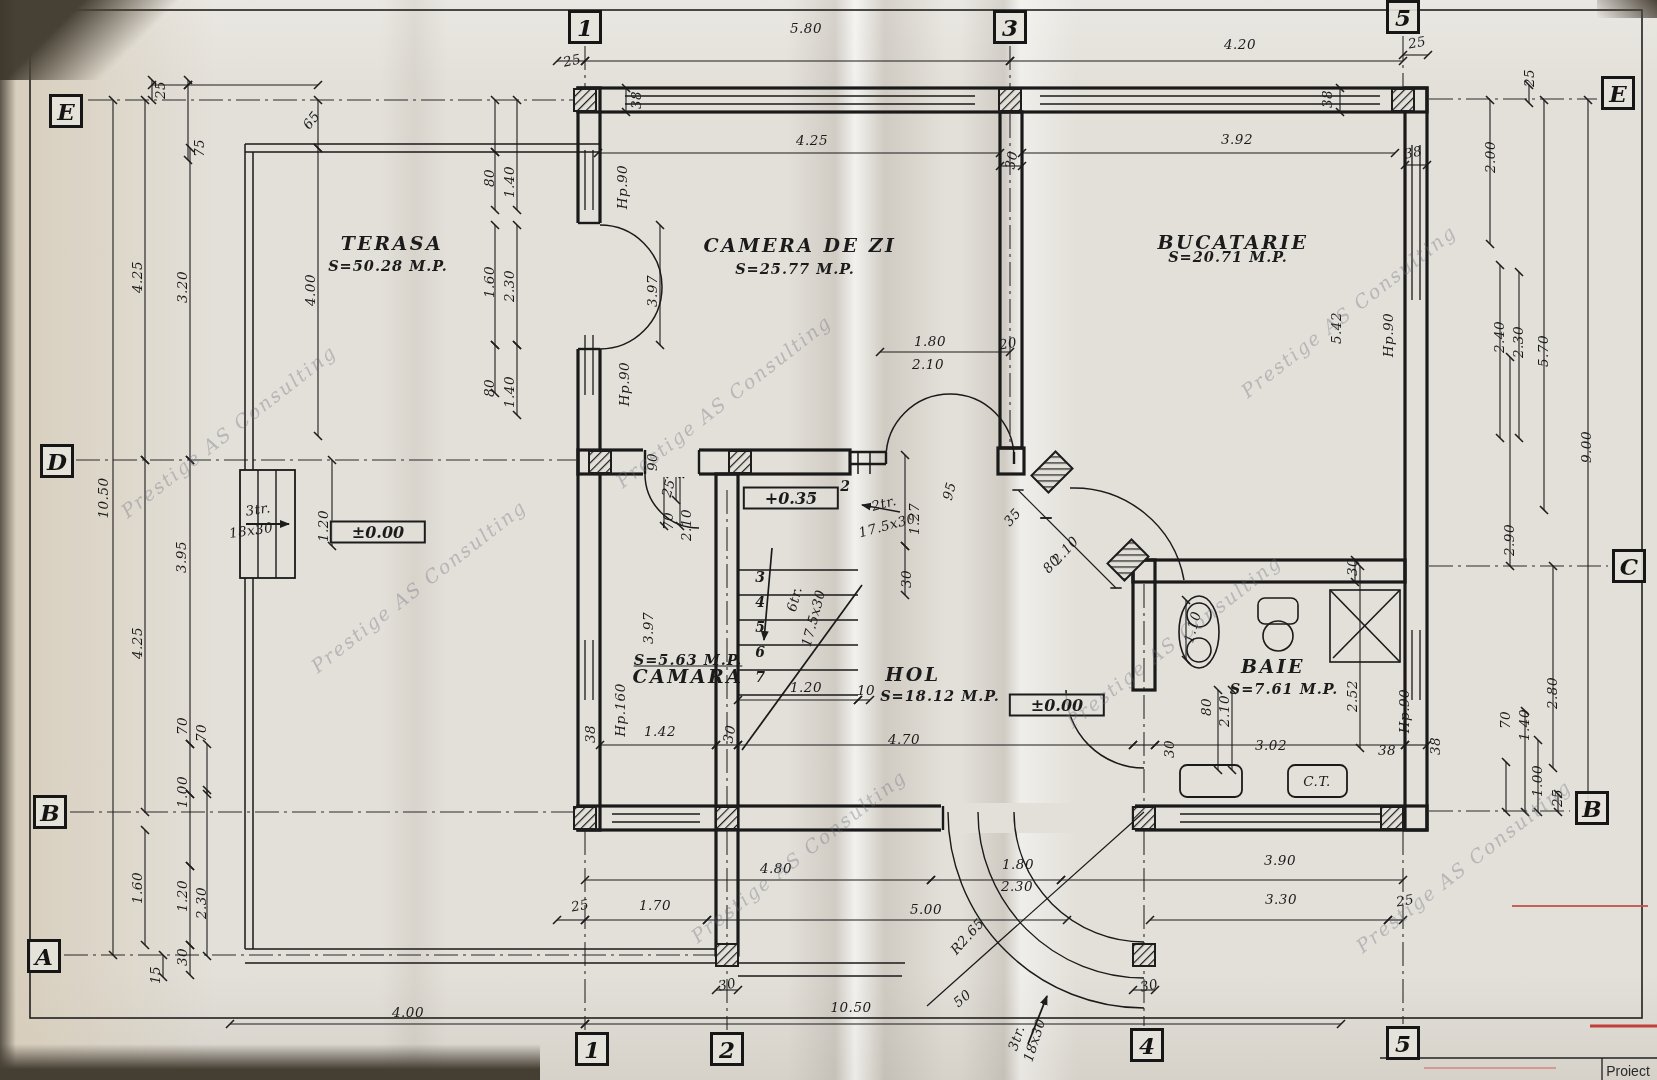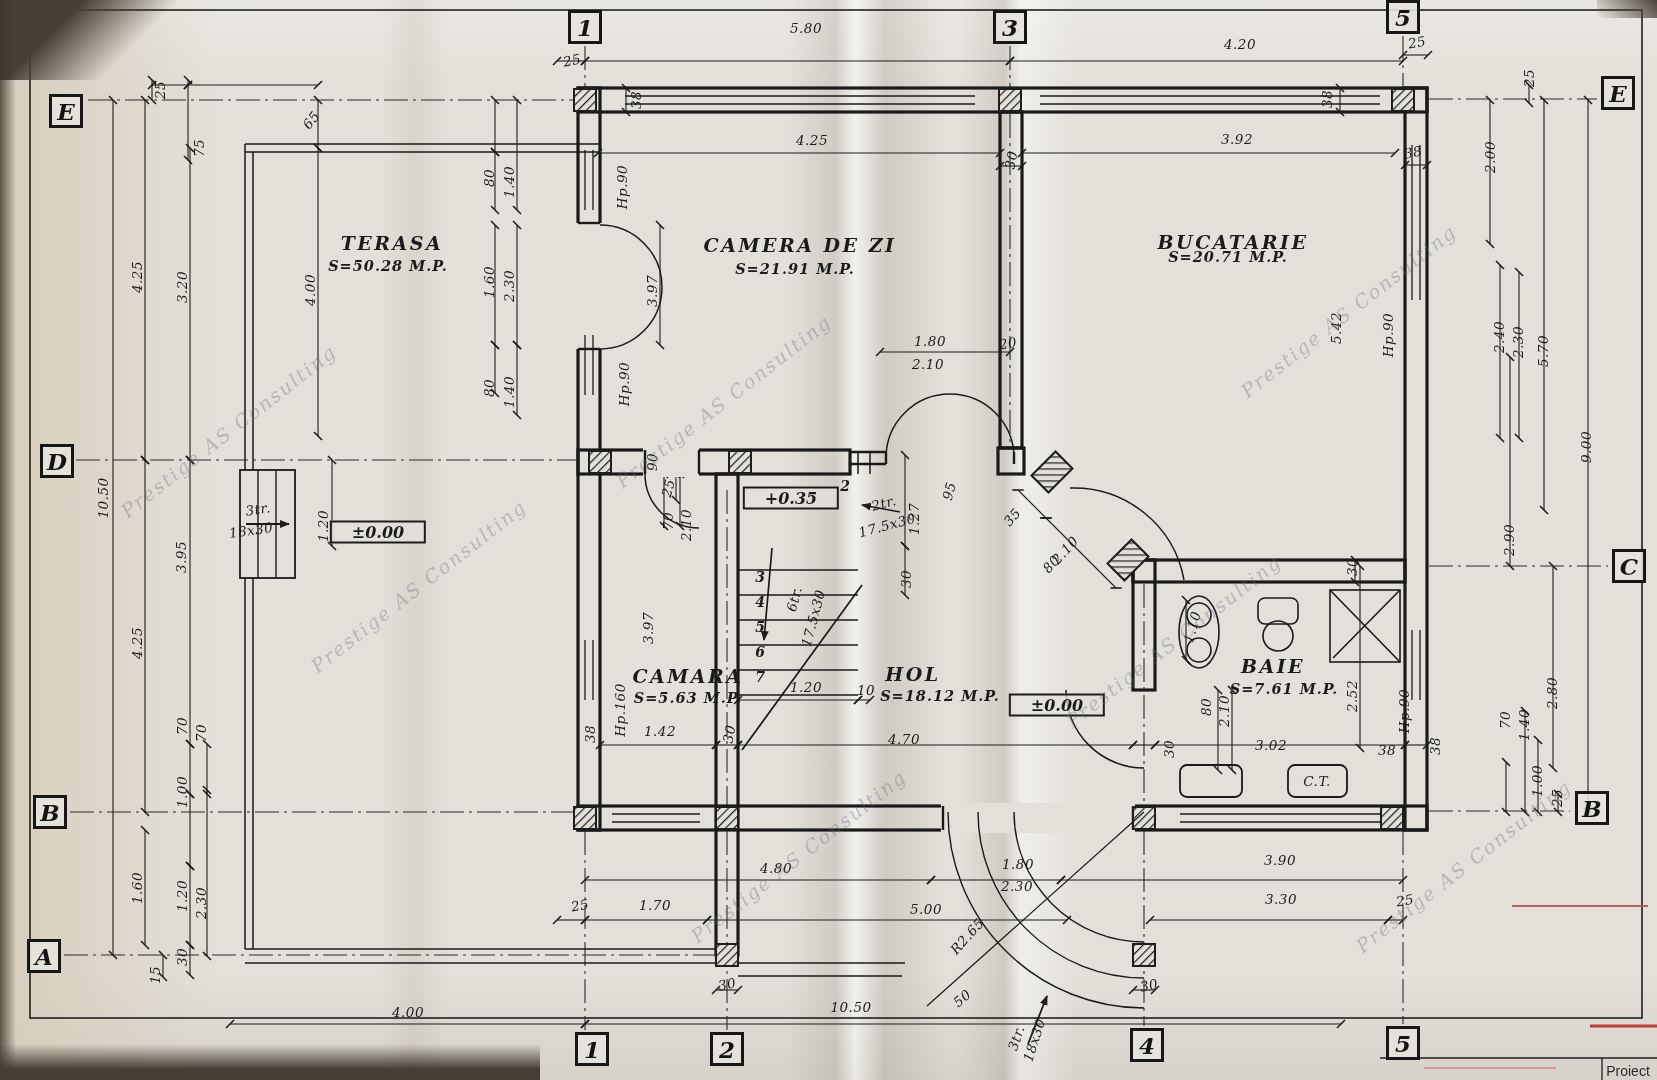--- a/index.html
+++ b/index.html
@@ -427,25 +427,25 @@
       <span class="lbl step" style="left: 760px; top: 602px; --r: 0deg;">4</span>
       <span class="lbl step" style="left: 760px; top: 627px; --r: 0deg;">5</span>
       <span class="lbl step" style="left: 760px; top: 652px; --r: 0deg;">6</span>
       <span class="lbl step" style="left: 760px; top: 677px; --r: 0deg;">7</span>
       <span class="lbl lvl" style="left: 378px; top: 532px; --r: 0deg;">±0.00</span>
       <span class="lbl lvl" style="left: 791px; top: 498px; --r: 0deg;">+0.35</span>
       <span class="lbl lvl" style="left: 1057px; top: 705px; --r: 0deg;">±0.00</span>
       <span class="lbl room" style="left: 392px; top: 243px; --r: 0deg;">TERASA</span>
       <span class="lbl area" style="left: 388px; top: 265px; --r: 0deg;">S=50.28 M.P.</span>
       <span class="lbl room" style="left: 800px; top: 245px; --r: 0deg;">CAMERA DE ZI</span>
-      <span class="lbl area" style="left: 795px; top: 268px; --r: 0deg;">S=21.91 M.P.</span>
+      <span class="lbl area" style="left: 795px; top: 268px; --r: 0deg;">S=25.77 M.P.</span>
       <span class="lbl room" style="left: 1233px; top: 242px; --r: 0deg;">BUCATARIE</span>
       <span class="lbl area" style="left: 1228px; top: 256px; --r: 0deg;">S=20.71 M.P.</span>
       <span class="lbl room" style="left: 688px; top: 676px; --r: 0deg;">CAMARA</span>
-      <span class="lbl area" style="left: 688px; top: 697px; --r: 0deg;">S=5.63 M.P.</span>
+      <span class="lbl area" style="left: 688px; top: 659px; text-decoration: underline; --r: 0deg;">S=5.63 M.P.</span>
       <span class="lbl room" style="left: 913px; top: 674px; --r: 0deg;">HOL</span>
       <span class="lbl area" style="left: 940px; top: 695px; --r: 0deg;">S=18.12 M.P.</span>
       <span class="lbl room" style="left: 1273px; top: 666px; --r: 0deg;">BAIE</span>
       <span class="lbl area" style="left: 1284px; top: 688px; text-align: right; --r: 0deg;">S=7.61 M.P.</span>
       <span class="gbox" style="left: 585px; top: 27px; --r: 0deg;">1</span>
       <span class="gbox" style="left: 1010px; top: 27px; --r: 0deg;">3</span>
       <span class="gbox" style="left: 1403px; top: 17px; --r: 0deg;">5</span>
       <span class="gbox" style="left: 592px; top: 1049px; --r: 0deg;">1</span>
       <span class="gbox" style="left: 727px; top: 1049px; --r: 0deg;">2</span>
       <span class="gbox" style="left: 1147px; top: 1045px; --r: 0deg;">4</span>

